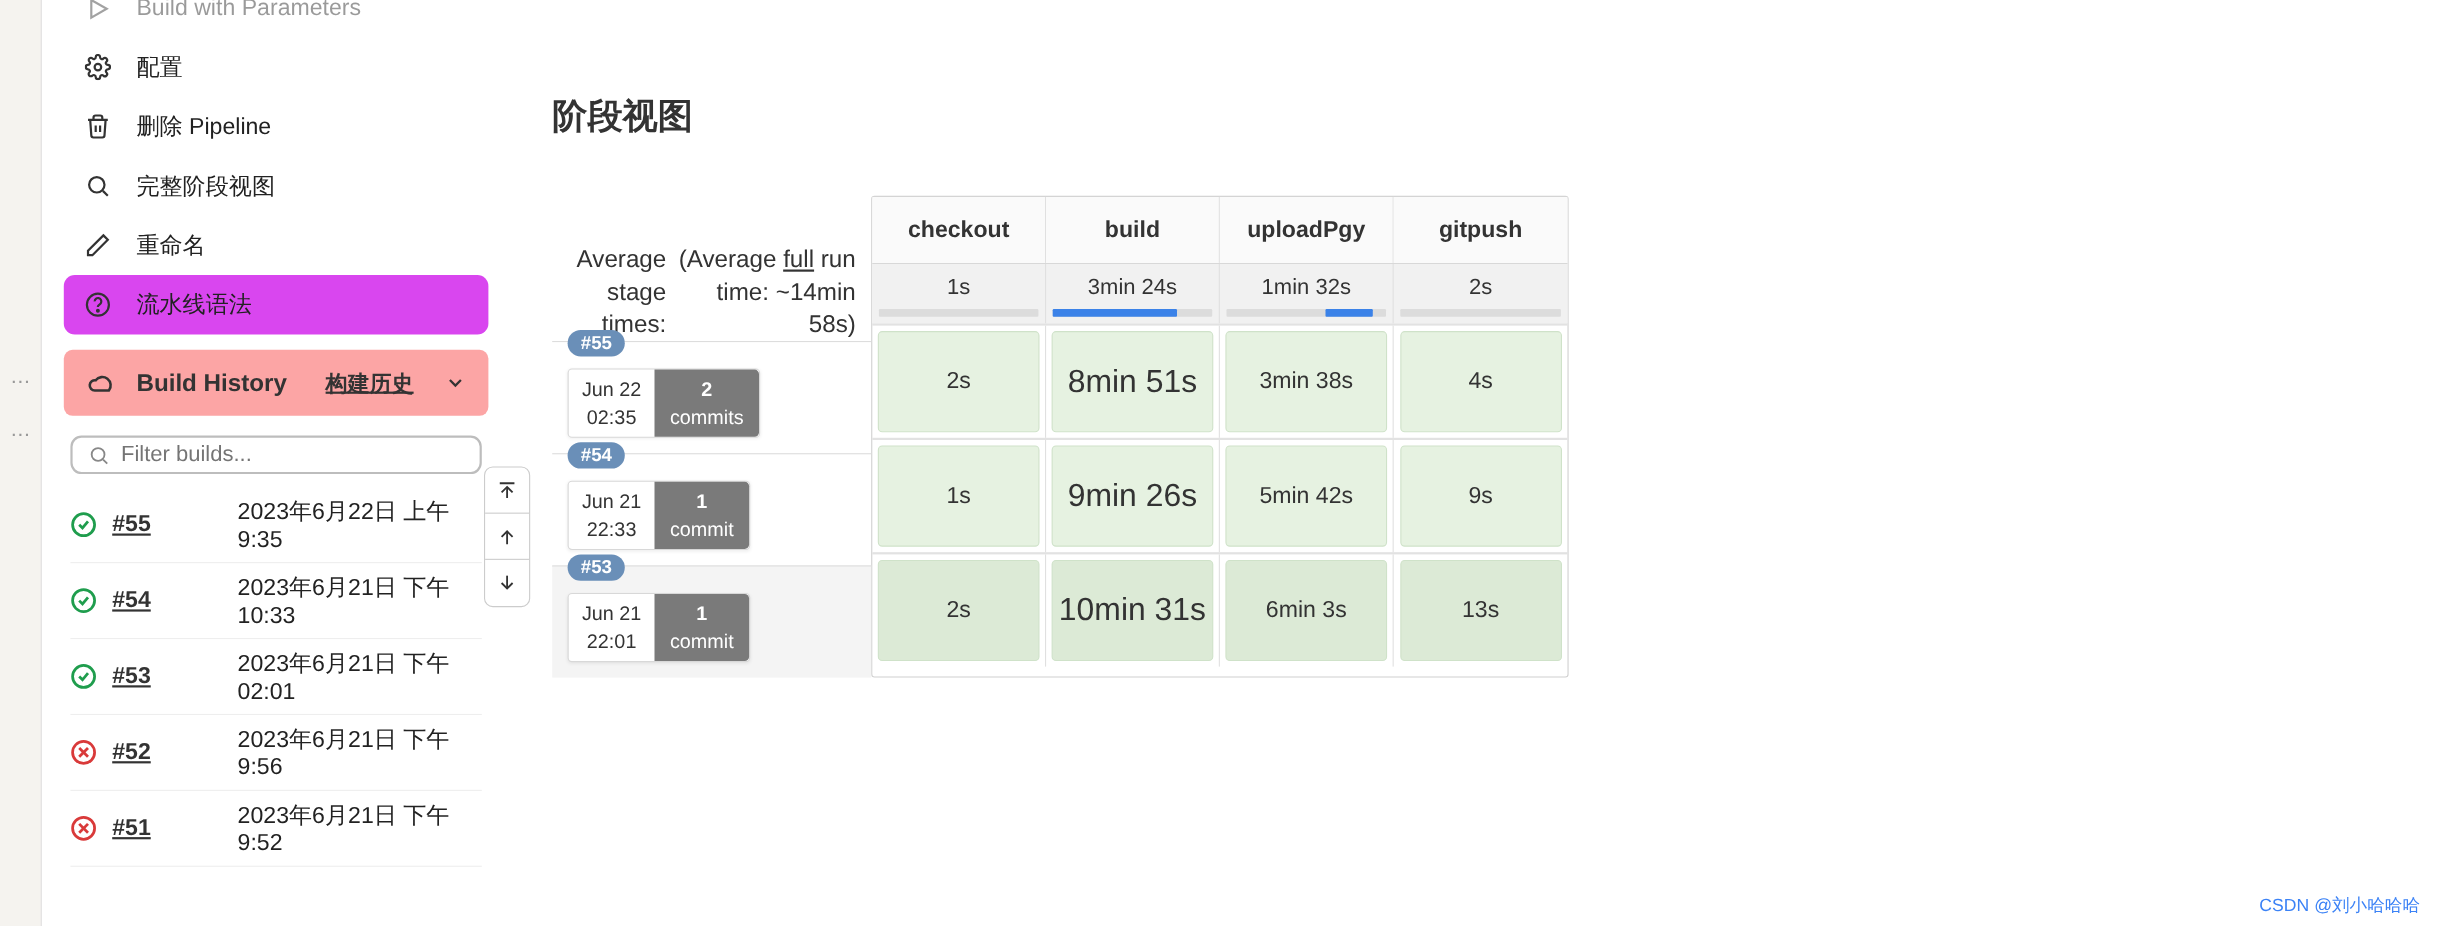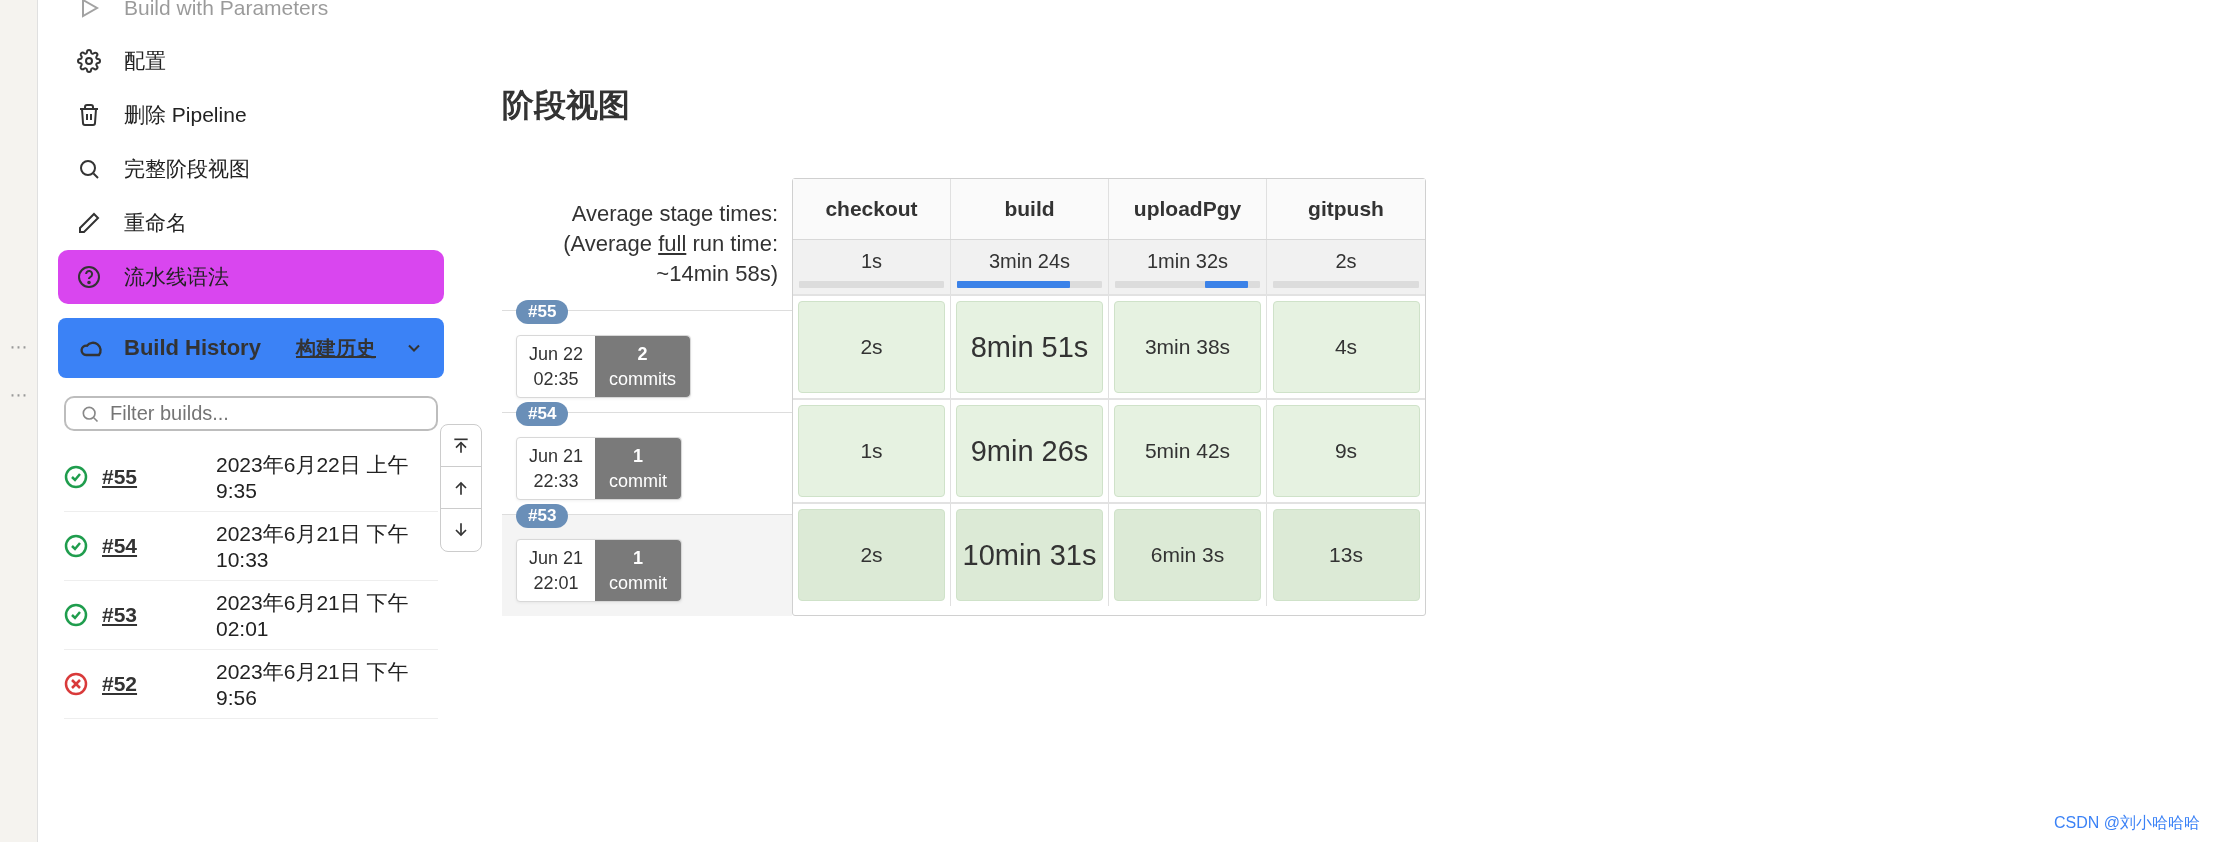--- a/index.html
+++ b/index.html
@@ -4,39 +4,39 @@
 <style>
 * { box-sizing: border-box; margin: 0; padding: 0; }
 body { font-family: -apple-system, BlinkMacSystemFont, "Segoe UI", sans-serif; background: #fff; color: #333; font-size: 21px; }
 .page { display: flex; min-height: 842px; position: relative; }
 .edge { width: 38px; background: #f5f3ef; border-right: 1px solid #e0e0e0; display: flex; flex-direction: column; justify-content: center; color: #999; font-size: 18px; gap: 26px; align-items: center; padding-bottom: 100px; }
 .sidebar { width: 420px; padding: 0 14px 0 20px; display: flex; flex-direction: column; }
 .nav-item { display: flex; align-items: center; gap: 22px; padding: 13px 18px; cursor: pointer; border-radius: 10px; }
 .nav-item.active { background: #d946ef; }
 .nav-item .icon { width: 26px; height: 26px; display: flex; align-items: center; justify-content: center; color: #333; }
 .nav-item .label { font-size: 21px; color: #222; }
-.history-header { display: flex; align-items: center; gap: 18px; background: #3b82f6; border-radius: 8px; padding: 16px 20px; margin-top: 14px; }
+.history-header { display: flex; align-items: center; gap: 18px; background: #fca5a5; border-radius: 8px; padding: 16px 20px; margin-top: 14px; }
 .history-header .title { font-weight: 700; font-size: 22px; flex: 1; }
 .history-header .trend { text-decoration: underline; font-weight: 600; font-size: 20px; }
 .history-header .chev { margin-left: 10px; }
 .filter-box { margin: 18px 6px 12px 6px; border: 2px solid #bdbdbd; border-radius: 10px; display: flex; align-items: center; padding: 4px 14px; gap: 10px; }
 .filter-box input { border: none; outline: none; font-size: 20px; flex: 1; color: #666; background: transparent; }
 .builds { padding: 0 6px; }
 .build-row { display: flex; align-items: center; gap: 14px; padding: 8px 0; border-bottom: 1px solid #eee; }
 .build-row .bicon { width: 24px; height: 24px; }
 .build-row .bnum { font-weight: 700; text-decoration: underline; min-width: 60px; }
 .build-row .btime { color: #222; margin-left: 40px; }
 .main { flex: 1; padding: 0 0 0 44px; position: relative; }
 .page-title { font-size: 32px; font-weight: 700; margin: 84px 0 50px 0; }
 .scroll-ctrl { position: absolute; left: -18px; top: 424px; display: flex; flex-direction: column; border: 1px solid #ccc; border-radius: 8px; background: #fff; }
 .scroll-ctrl .sbtn { width: 40px; height: 42px; display: flex; align-items: center; justify-content: center; cursor: pointer; }
 .scroll-ctrl .sbtn:not(:last-child){ border-bottom: 1px solid #ccc; }
 .stage-wrap { display: flex; }
 .left-col { width: 290px; }
-.left-col .avg-box { height: 132px; display: flex; flex-direction: column; justify-content: center; align-items: flex-end; padding-right: 14px; font-size: 22px; color: #333; text-align: right; line-height: 1.35; }
+.left-col .avg-box { height: 132px; display: flex; justify-content: center; align-items: flex-end; padding-right: 14px; font-size: 22px; color: #333; text-align: right; line-height: 1.35; }
 .left-col .avg-box .full { text-decoration: underline; }
 .run-row { height: 102px; border-top: 1px solid #ddd; position: relative; display: flex; align-items: center; padding-left: 14px; }
 .run-row.hover { background: #f4f4f4; }
 .run-badge { position: absolute; top: -11px; left: 14px; background: #6a8fb8; color: #fff; font-size: 17px; font-weight: 600; padding: 2px 12px; border-radius: 12px; }
 .run-card { border: 1px solid #d8d8d8; border-radius: 4px; background: #fff; display: flex; box-shadow: 0 1px 3px rgba(0,0,0,0.06); margin-top: 10px; }
 .run-card .dt { padding: 6px 12px; text-align: center; font-size: 18px; line-height: 1.35; }
 .run-card .commits { background: #7a7a7a; color: #fff; padding: 6px 14px; text-align: center; font-size: 18px; line-height: 1.35; border-radius: 0 4px 4px 0; }
 .grid { border: 1px solid #d0d0d0; border-radius: 3px; background: #fff; }
 .grid-head { display: flex; }
 .gh-cell { width: 158px; border-right: 1px solid #e0e0e0; text-align: center; font-weight: 700; font-size: 21px; padding: 18px 0; background: #fafafa; }
@@ -182,20 +182,31 @@
           <span class="bicon">
             <svg width="24" height="24" viewBox="0 0 24 24" fill="none" stroke="#d93a3a" stroke-width="2.5">
               <circle cx="12" cy="12" r="10"></circle>
               <line x1="8" y1="8" x2="16" y2="16"></line>
               <line x1="16" y1="8" x2="8" y2="16"></line>
             </svg>
           </span>
           <span class="bnum">#52</span>
           <span class="btime">2023年6月21日 下午9:56</span>
         </div>
+        <div class="build-row">
+          <span class="bicon">
+            <svg width="24" height="24" viewBox="0 0 24 24" fill="none" stroke="#d93a3a" stroke-width="2.5">
+              <circle cx="12" cy="12" r="10"></circle>
+              <line x1="8" y1="8" x2="16" y2="16"></line>
+              <line x1="16" y1="8" x2="8" y2="16"></line>
+            </svg>
+          </span>
+          <span class="bnum">#51</span>
+          <span class="btime">2023年6月21日 下午9:52</span>
+        </div>
       </div>
   </div>
 
   <div class="main">
     <div class="scroll-ctrl">
       <div class="sbtn">
         <svg width="20" height="20" viewBox="0 0 24 24" fill="none" stroke="currentColor" stroke-width="2">
             <line x1="4" y1="4" x2="20" y2="4"></line>
             <polyline points="6 14 12 8 18 14"></polyline>
             <line x1="12" y1="8" x2="12" y2="20"></line>

